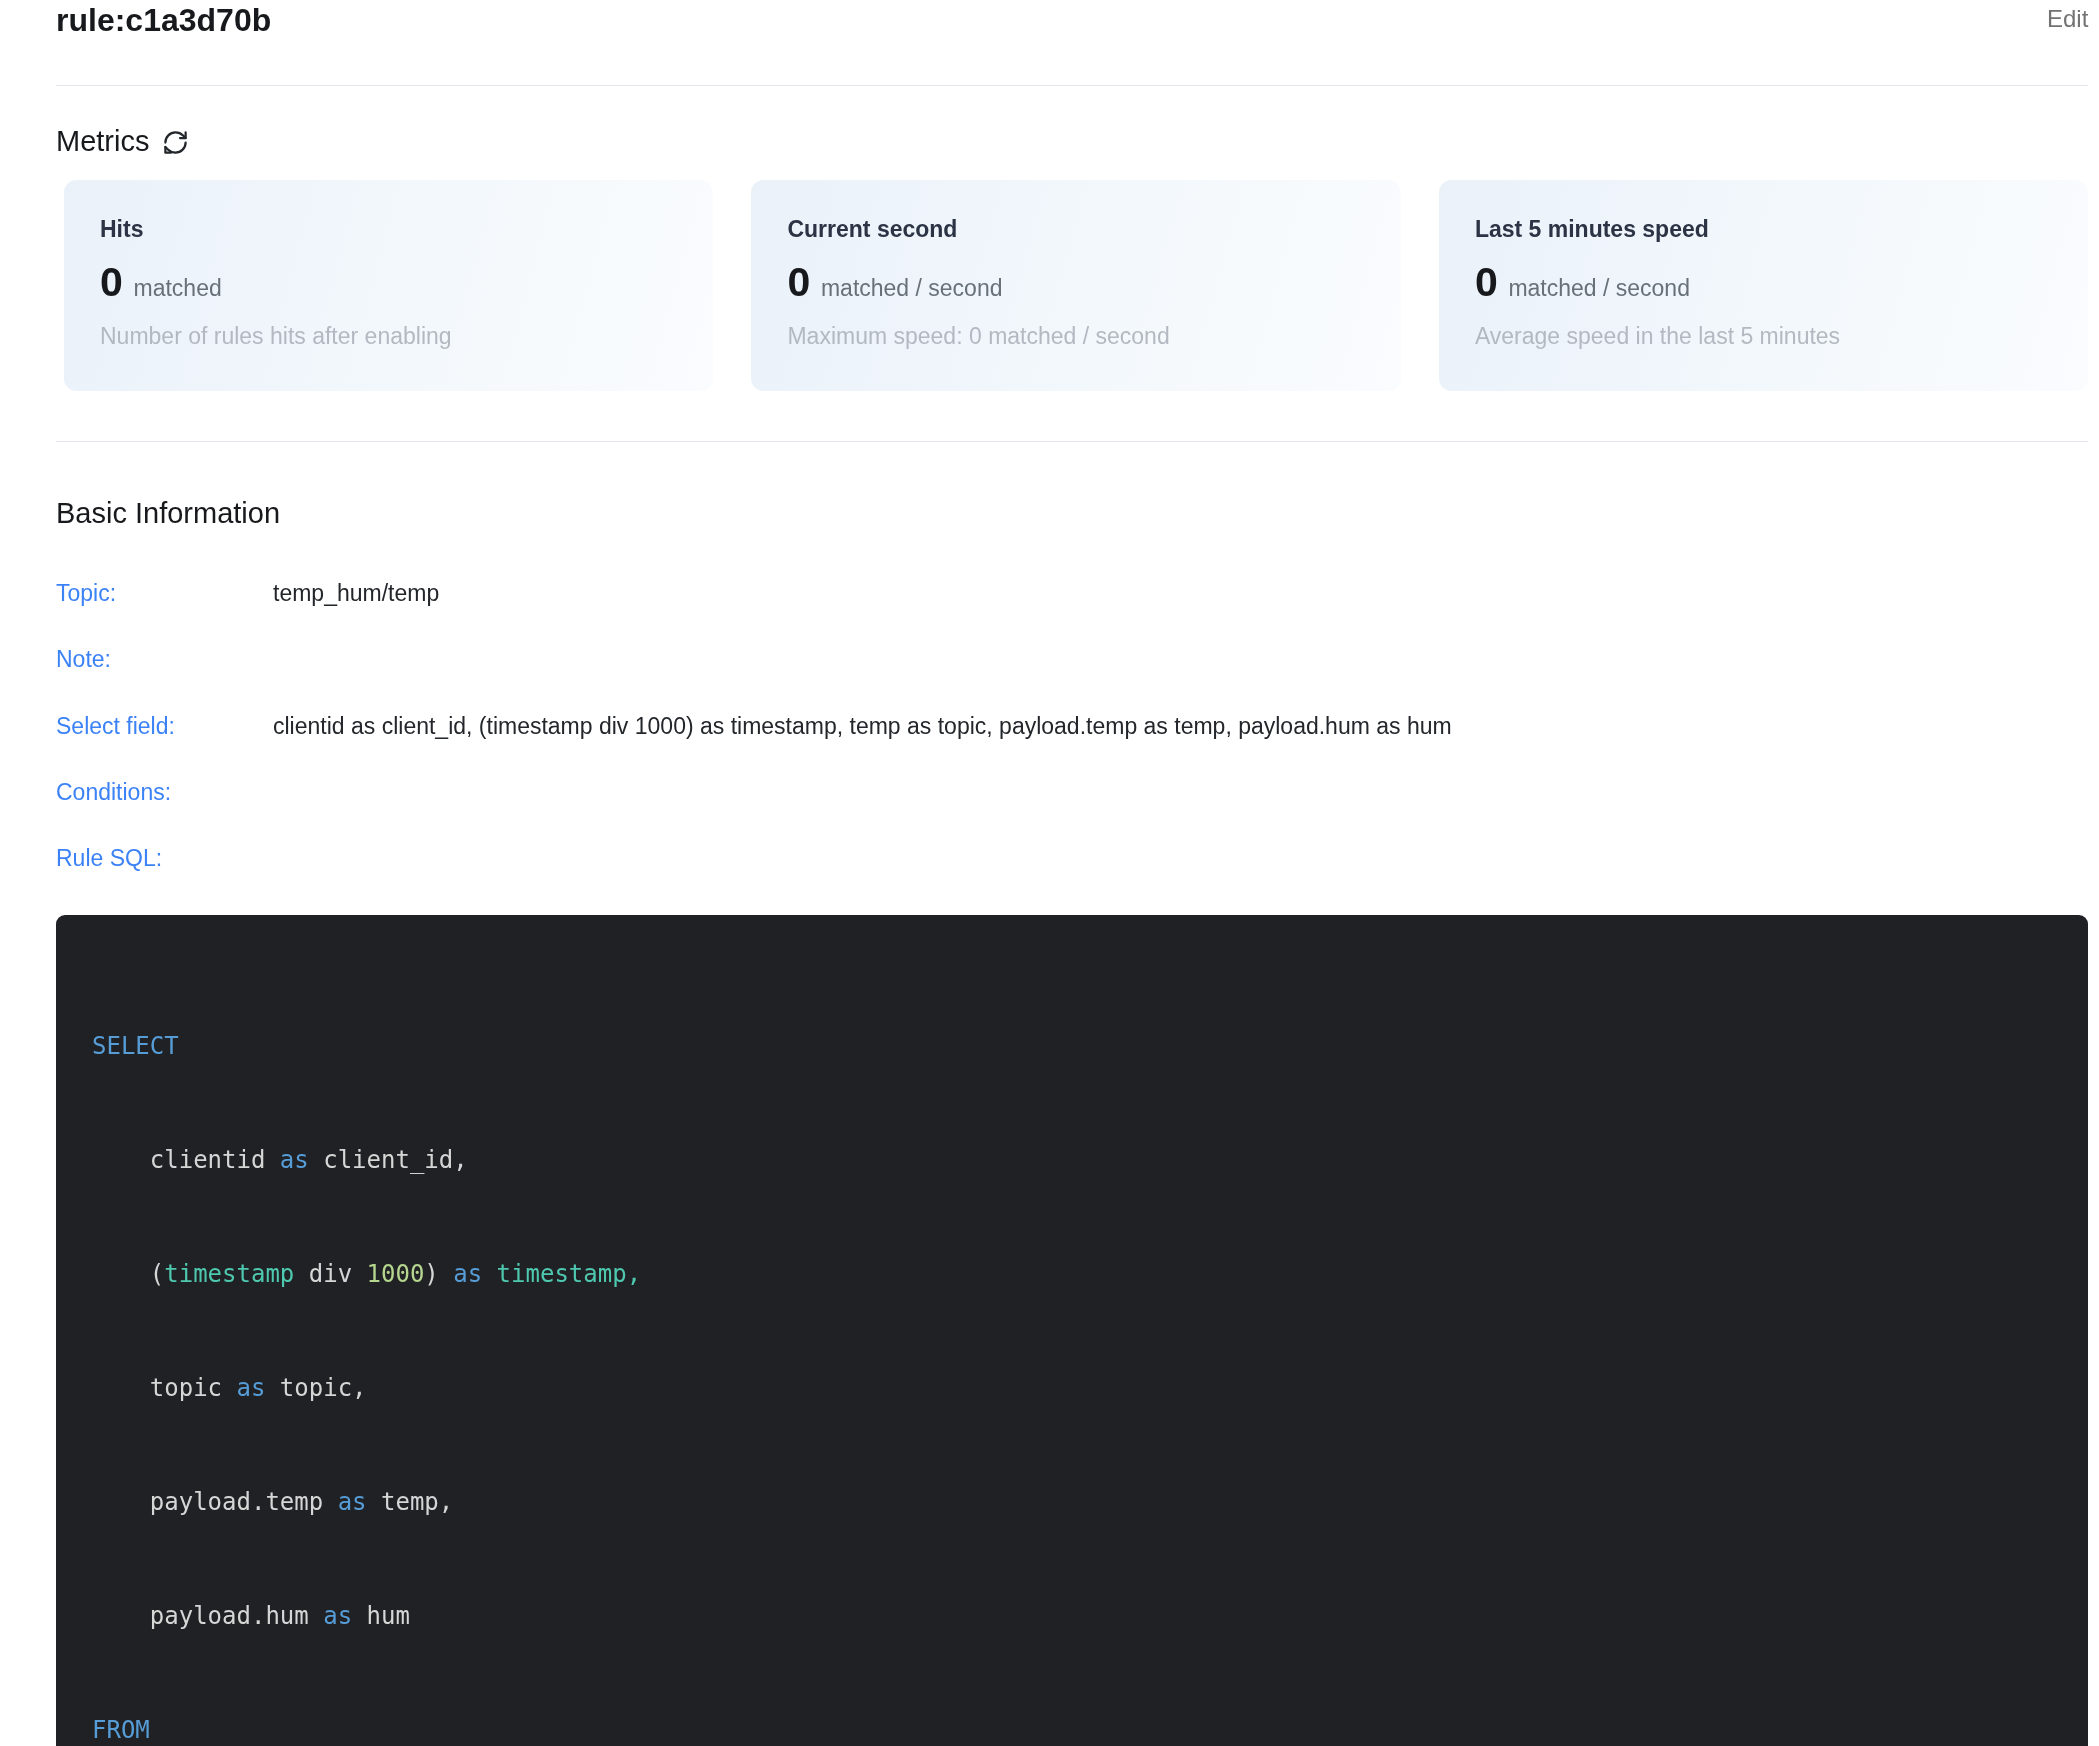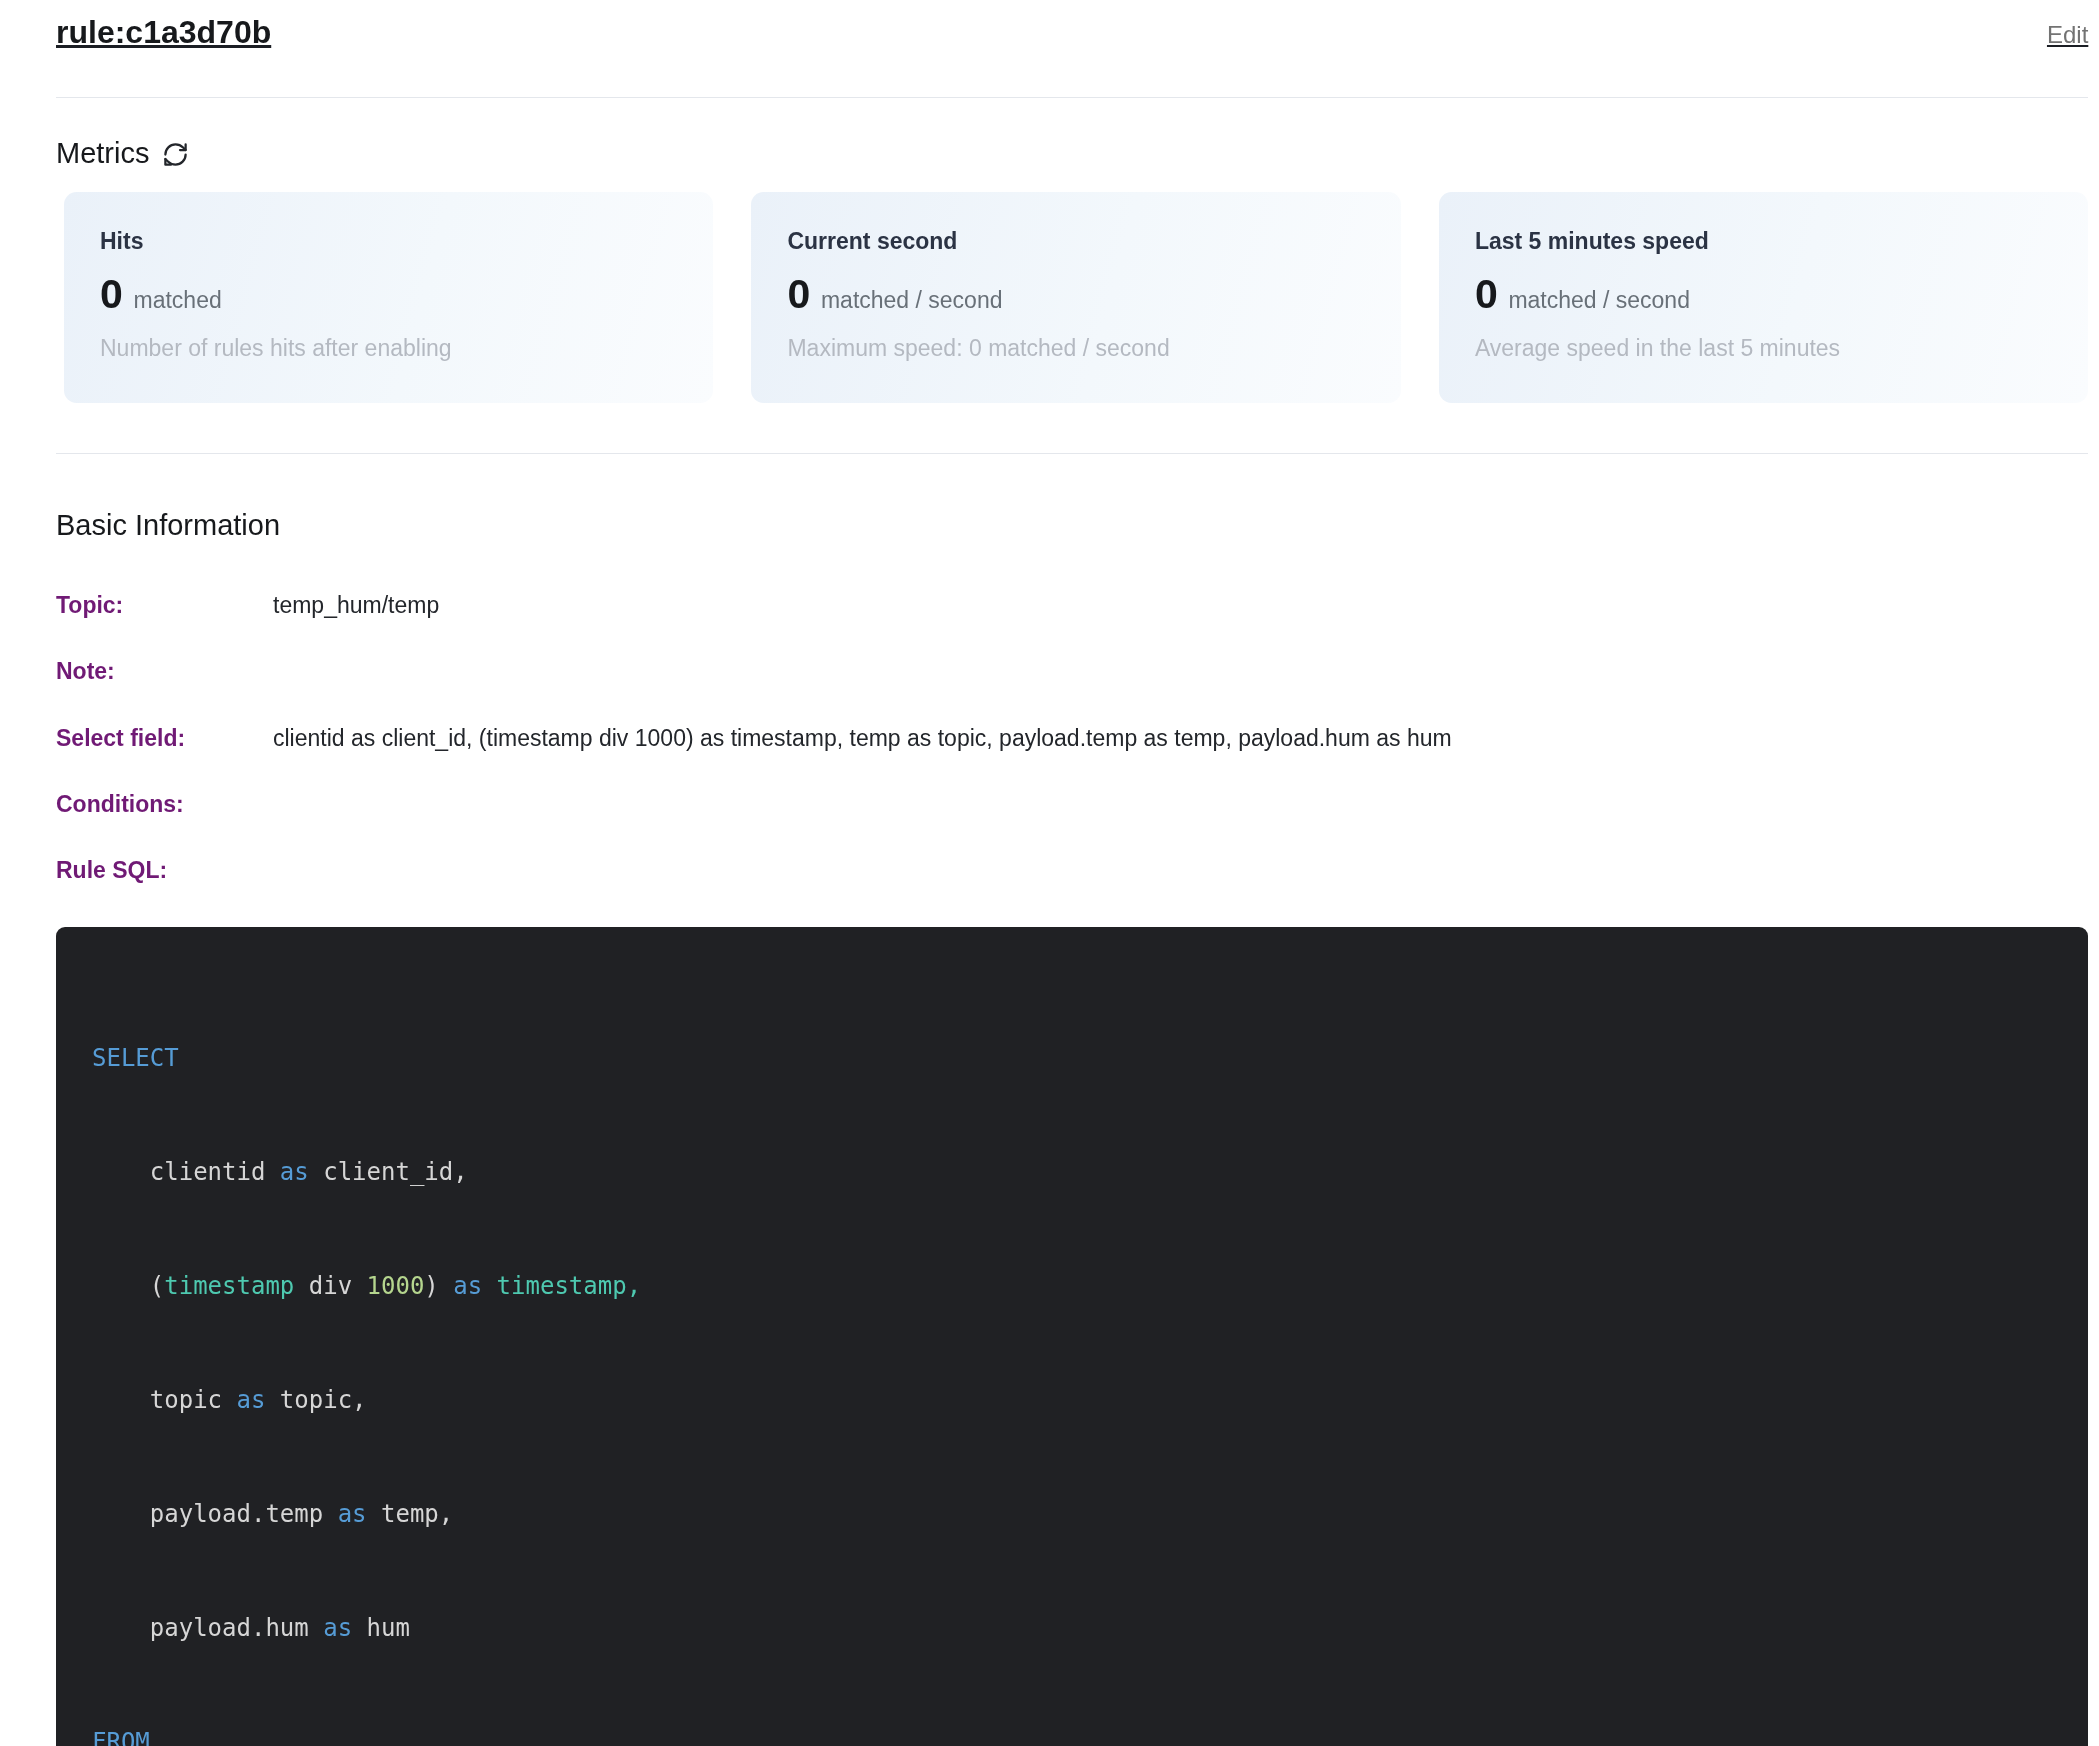--- a/index.html
+++ b/index.html
@@ -7,21 +7,21 @@
     width: 2099px; height: 1746px;
     background: #ffffff;
     overflow: hidden;
     font-family: "Liberation Sans", sans-serif;
     color: #1b1e24;
     -webkit-font-smoothing: antialiased;
   }
   .page { box-sizing: border-box; width: 2099px; padding: 0 10.7px 0 56px; }
 
   
-  .header { display: flex; justify-content: space-between; align-items: center; padding-top: 16px; text-decoration: underline; }
+  .header { display: flex; justify-content: space-between; align-items: flex-start; padding-top: 4px; }
   .page-title { font-size: 32px; font-weight: 700; color: #17191c; line-height: 43px; margin-top: -5.4px; }
   .edit-link { font-size: 24px; color: #737373; line-height: 30px; margin-top: 0; cursor: pointer; text-decoration: none; }
 
   .divider { height: 0.9px; background: #e4e7ec; }
   .divider-1 { margin-top: 43px; }
   .divider-2 { margin-top: 50px; }
 
   
   .metrics-heading-row { margin-top: 36px; display: flex; align-items: center; gap: 12.5px; }
   .section-heading { font-size: 29px; font-weight: 400; color: #17191c; line-height: 39px; }
@@ -39,21 +39,21 @@
   .card-title { font-size: 23px; font-weight: 700; color: #2b3344; line-height: 30px; }
   .card-value-row { margin-top: 16px; display: flex; align-items: baseline; gap: 10.7px; }
   .card-value { font-size: 41px; font-weight: 700; color: #17191c; line-height: 45px; }
   .card-unit { font-size: 23px; color: #687078; }
   .card-desc { margin-top: 16px; font-size: 23px; color: #b4b9c1; line-height: 30px; }
 
   
   .bi-heading { margin-top: 52px; }
   .info-rows { margin-top: 27px; }
   .info-row { display: flex; padding: 19.7px 0; }
-  .info-label { width: 217px; flex: 0 0 217px; font-size: 23px; color: #701a75; line-height: 27px; font-weight: bold; }
+  .info-label { width: 217px; flex: 0 0 217px; font-size: 23px; color: #3b82f6; line-height: 27px; }
   .info-value { font-size: 23px; color: #23262b; line-height: 27px; }
 
   
   .code-block {
     margin-top: 23px;
     box-sizing: border-box;
     border-radius: 9px;
     background: #202124;
     padding: 36px;
     font-family: "DejaVu Sans Mono", "Liberation Mono", monospace;

